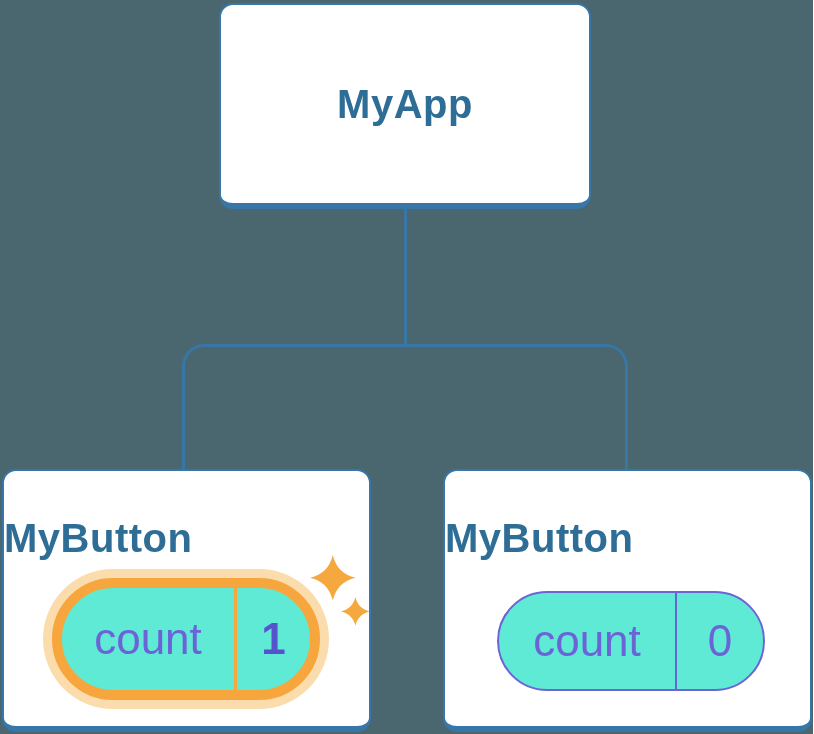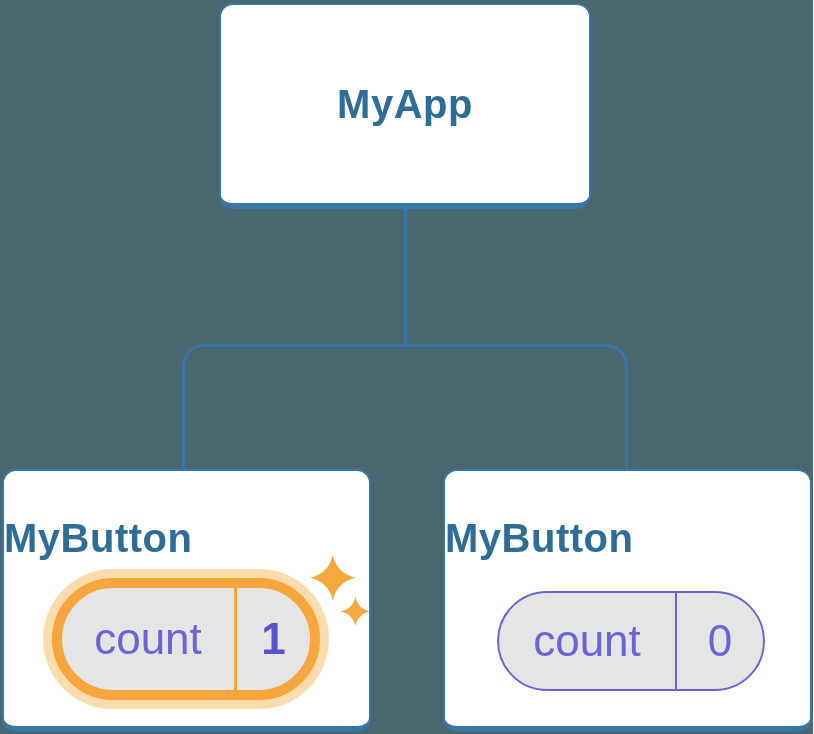--- a/index.html
+++ b/index.html
@@ -57,21 +57,21 @@
     border: 3px solid var(--node-border, #3776a6);
     border-bottom: none;
     border-radius: 22px 22px 0 0;
   }
 
   
   .pill {
     position: absolute;
     display: flex;
     align-items: stretch;
-    background: #e5e5e5;
+    background: #5eead4;
     border-radius: 999px;
   }
   .pill-cell {
     display: flex; align-items: center; justify-content: center;
     font-size: 44px;
     color: var(--state-accent, #6c63d6);
   }
   .pill-name { flex: 1; }
 
   .pill-normal {

